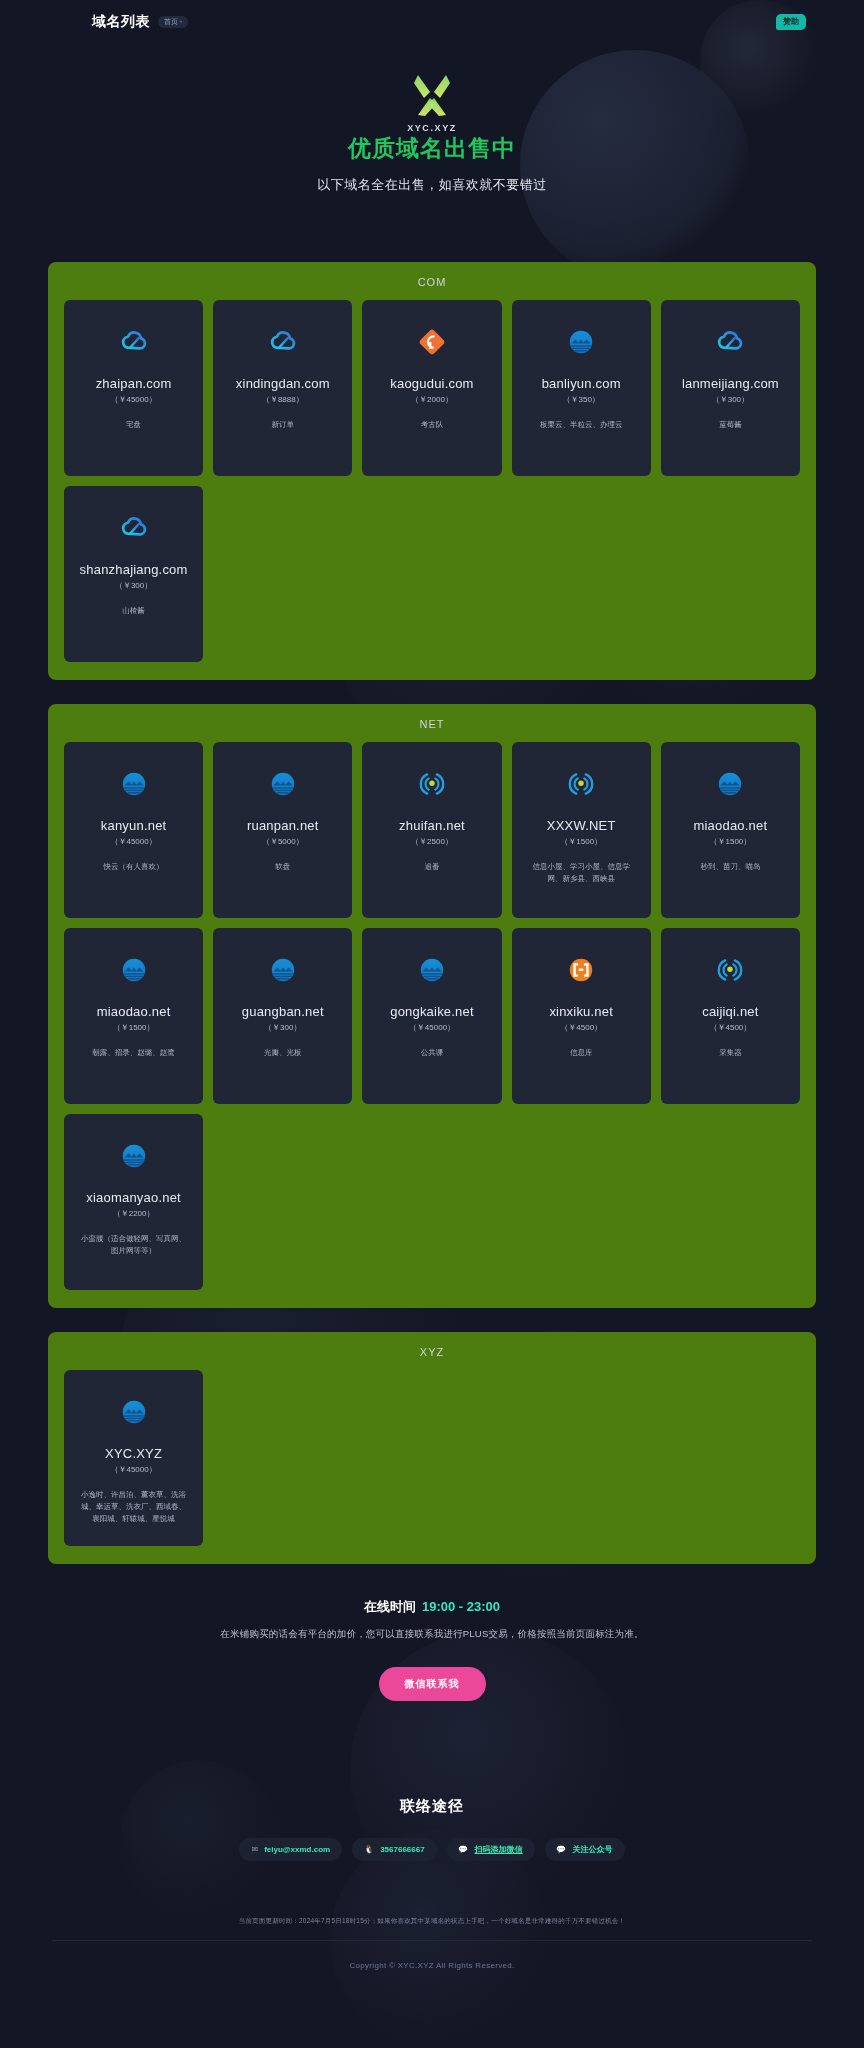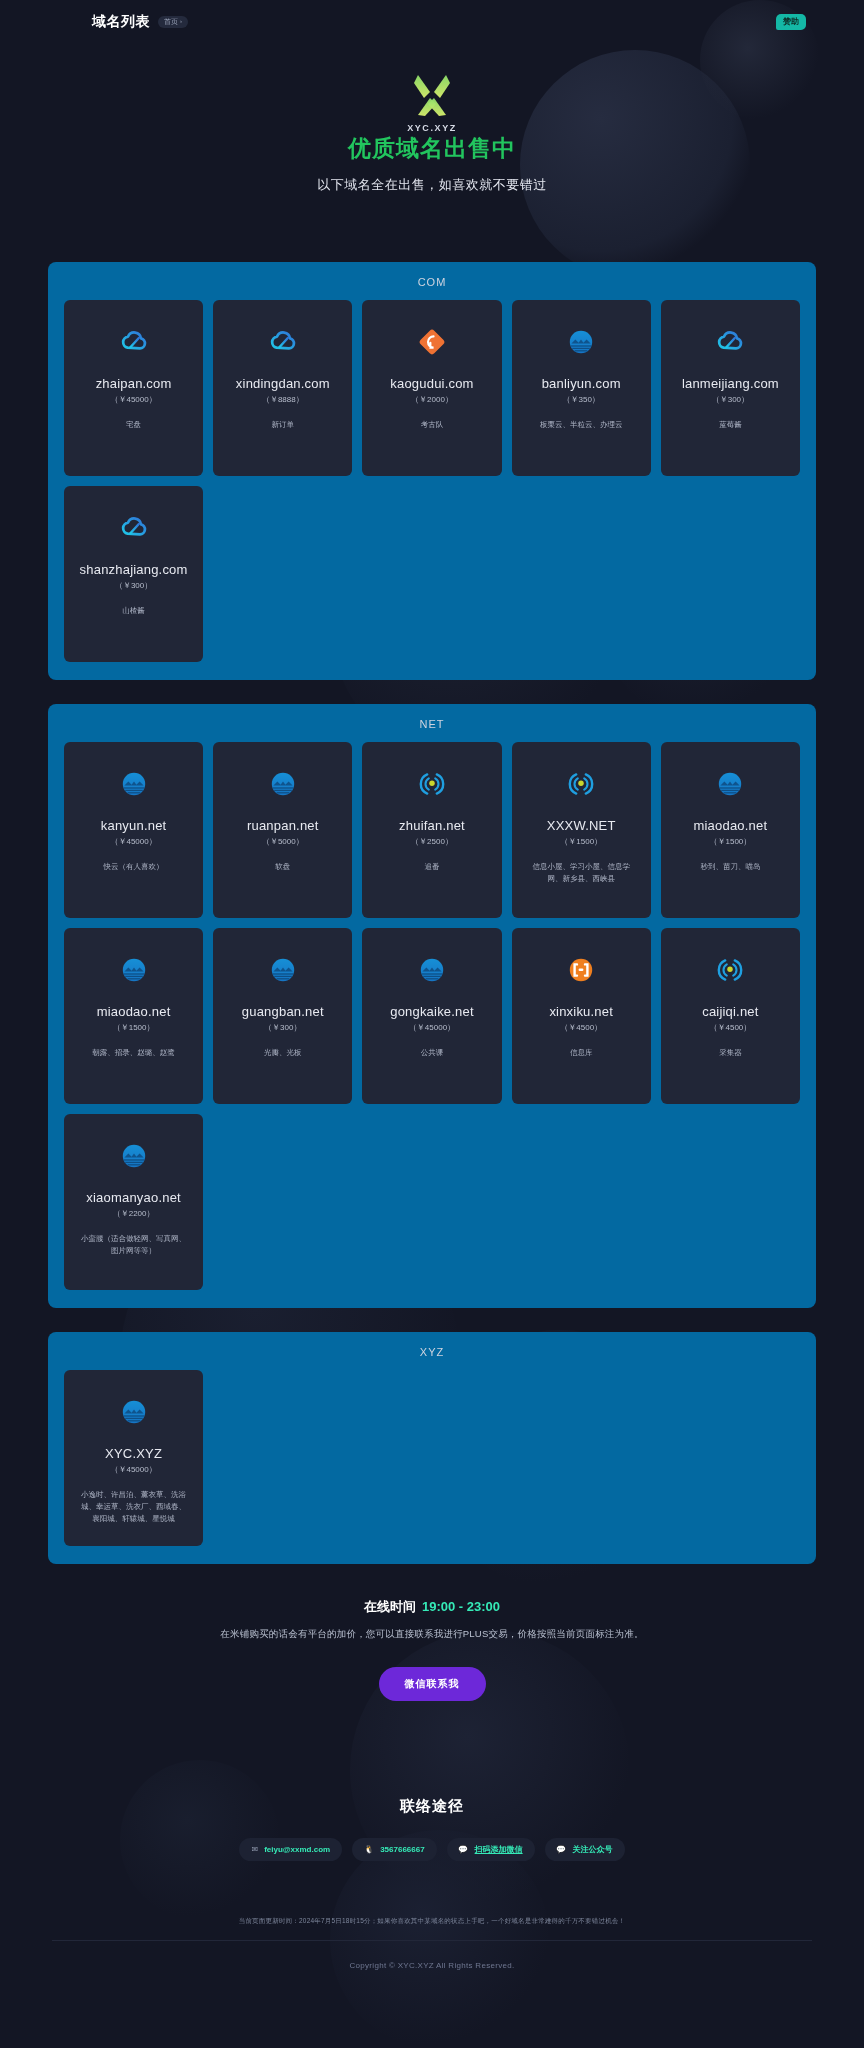--- a/index.html
+++ b/index.html
@@ -86,21 +86,21 @@
     margin-top: 12px;
     color: #e3e6ef;
     font-size: 13px;
     letter-spacing: .5px;
   }
 
   
   .section {
     width: 768px;
     margin: 0 auto 24px;
-    background: #0369a1;
+    background: #4d7c0f;
     border-radius: 8px;
     padding: 14px 8px 18px;
   }
   .section:first-of-type { margin-top: 68px; }
   .section-title {
     text-align: center;
     color: #cfd4e0;
     font-size: 11px;
     letter-spacing: 1px;
     margin-bottom: 12px;
@@ -145,21 +145,21 @@
   .online-value { color: #35eab7; margin-left: 6px; }
   .online-note {
     margin-top: 12px;
     color: #b9c0d0;
     font-size: 9.5px;
     letter-spacing: .2px;
   }
   .wechat-btn {
     display: inline-block;
     margin-top: 26px;
-    background: #6d28d9;
+    background: #ec4899;
     color: #ffffff;
     font-size: 10px;
     font-weight: 700;
     padding: 10px 26px;
     border-radius: 18px;
     border: none;
     cursor: pointer;
     letter-spacing: 1px;
   }
 

